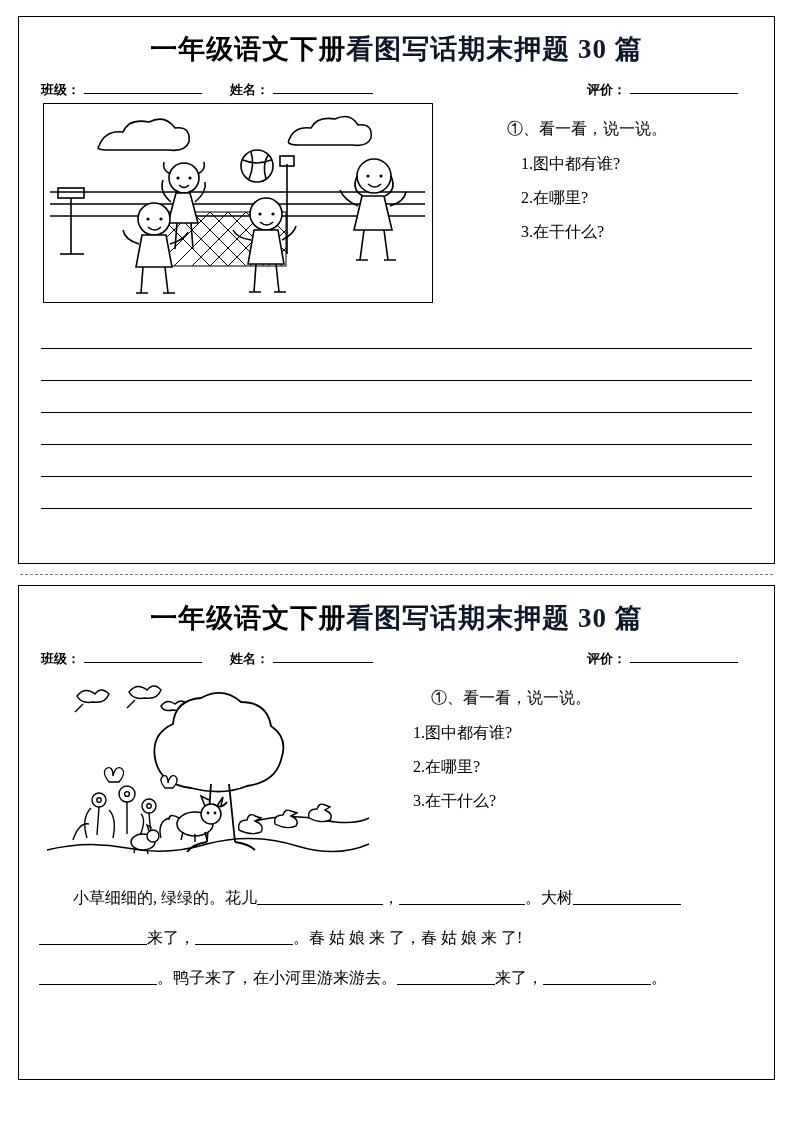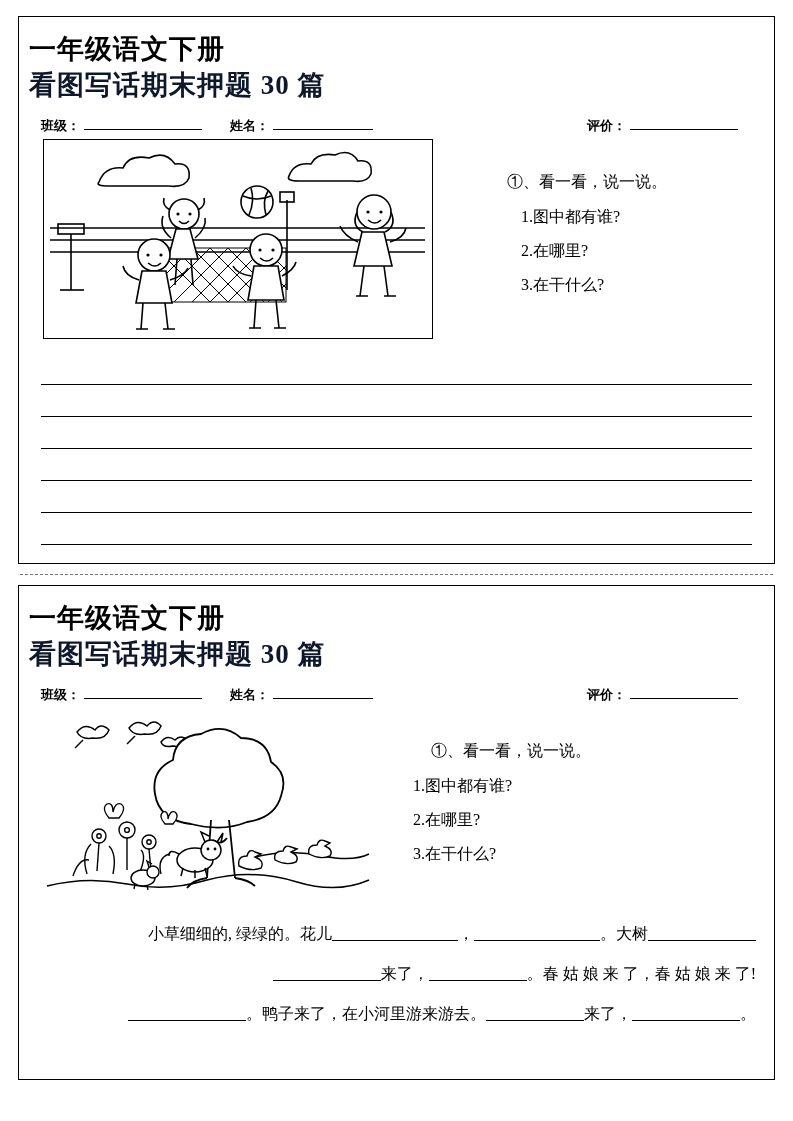--- a/index.html
+++ b/index.html
@@ -31,21 +31,20 @@
   }
   .sheet-1 { height: 548px; }
   .sheet-2 { height: 495px; }
 
   .title-row {
     display: flex;
     justify-content: center;
     align-items: baseline;
     padding: 14px 10px 2px 10px;
     white-space: nowrap;
-    flex-direction: column;
   }
   .title-black {
     font-family: "Liberation Serif", "DejaVu Serif", serif;
     font-weight: bold;
     font-size: 27px;
     letter-spacing: 1px;
     color: #000;
   }
   .title-red {
     font-family: "Liberation Serif", "DejaVu Serif", serif;
@@ -100,38 +99,37 @@
     border: none;
     width: 330px;
     height: 200px;
   }
   .questions {
     flex: 1;
     padding-left: 10px;
     padding-top: 16px;
     font-size: 16px;
   }
-  .q-main { padding-left: 56px; margin-bottom: 14px; margin-top: 17px; }
+  .q-main { padding-left: 56px; margin-bottom: 14px; }
   .q-sub { padding-left: 70px; margin-bottom: 13px; }
   .questions-2 .q-main { padding-left: 40px; }
   .questions-2 .q-sub { padding-left: 22px; }
 
   .write-lines {
     padding: 14px 22px 0 22px;
   }
   .wline {
     border-bottom: 1px solid #000;
     height: 31px;
   }
 
   .fill-text {
     font-size: 16px;
     padding: 6px 18px 0 20px;
     line-height: 40px;
-    text-align: right;
   }
   .fill-text .u {
     display: inline-block;
     border-bottom: 1px solid #000;
     height: 15px;
     vertical-align: -2px;
   }
   .u-130 { width: 126px; }
   .u-110 { width: 108px; }
   .u-100 { width: 98px; }

